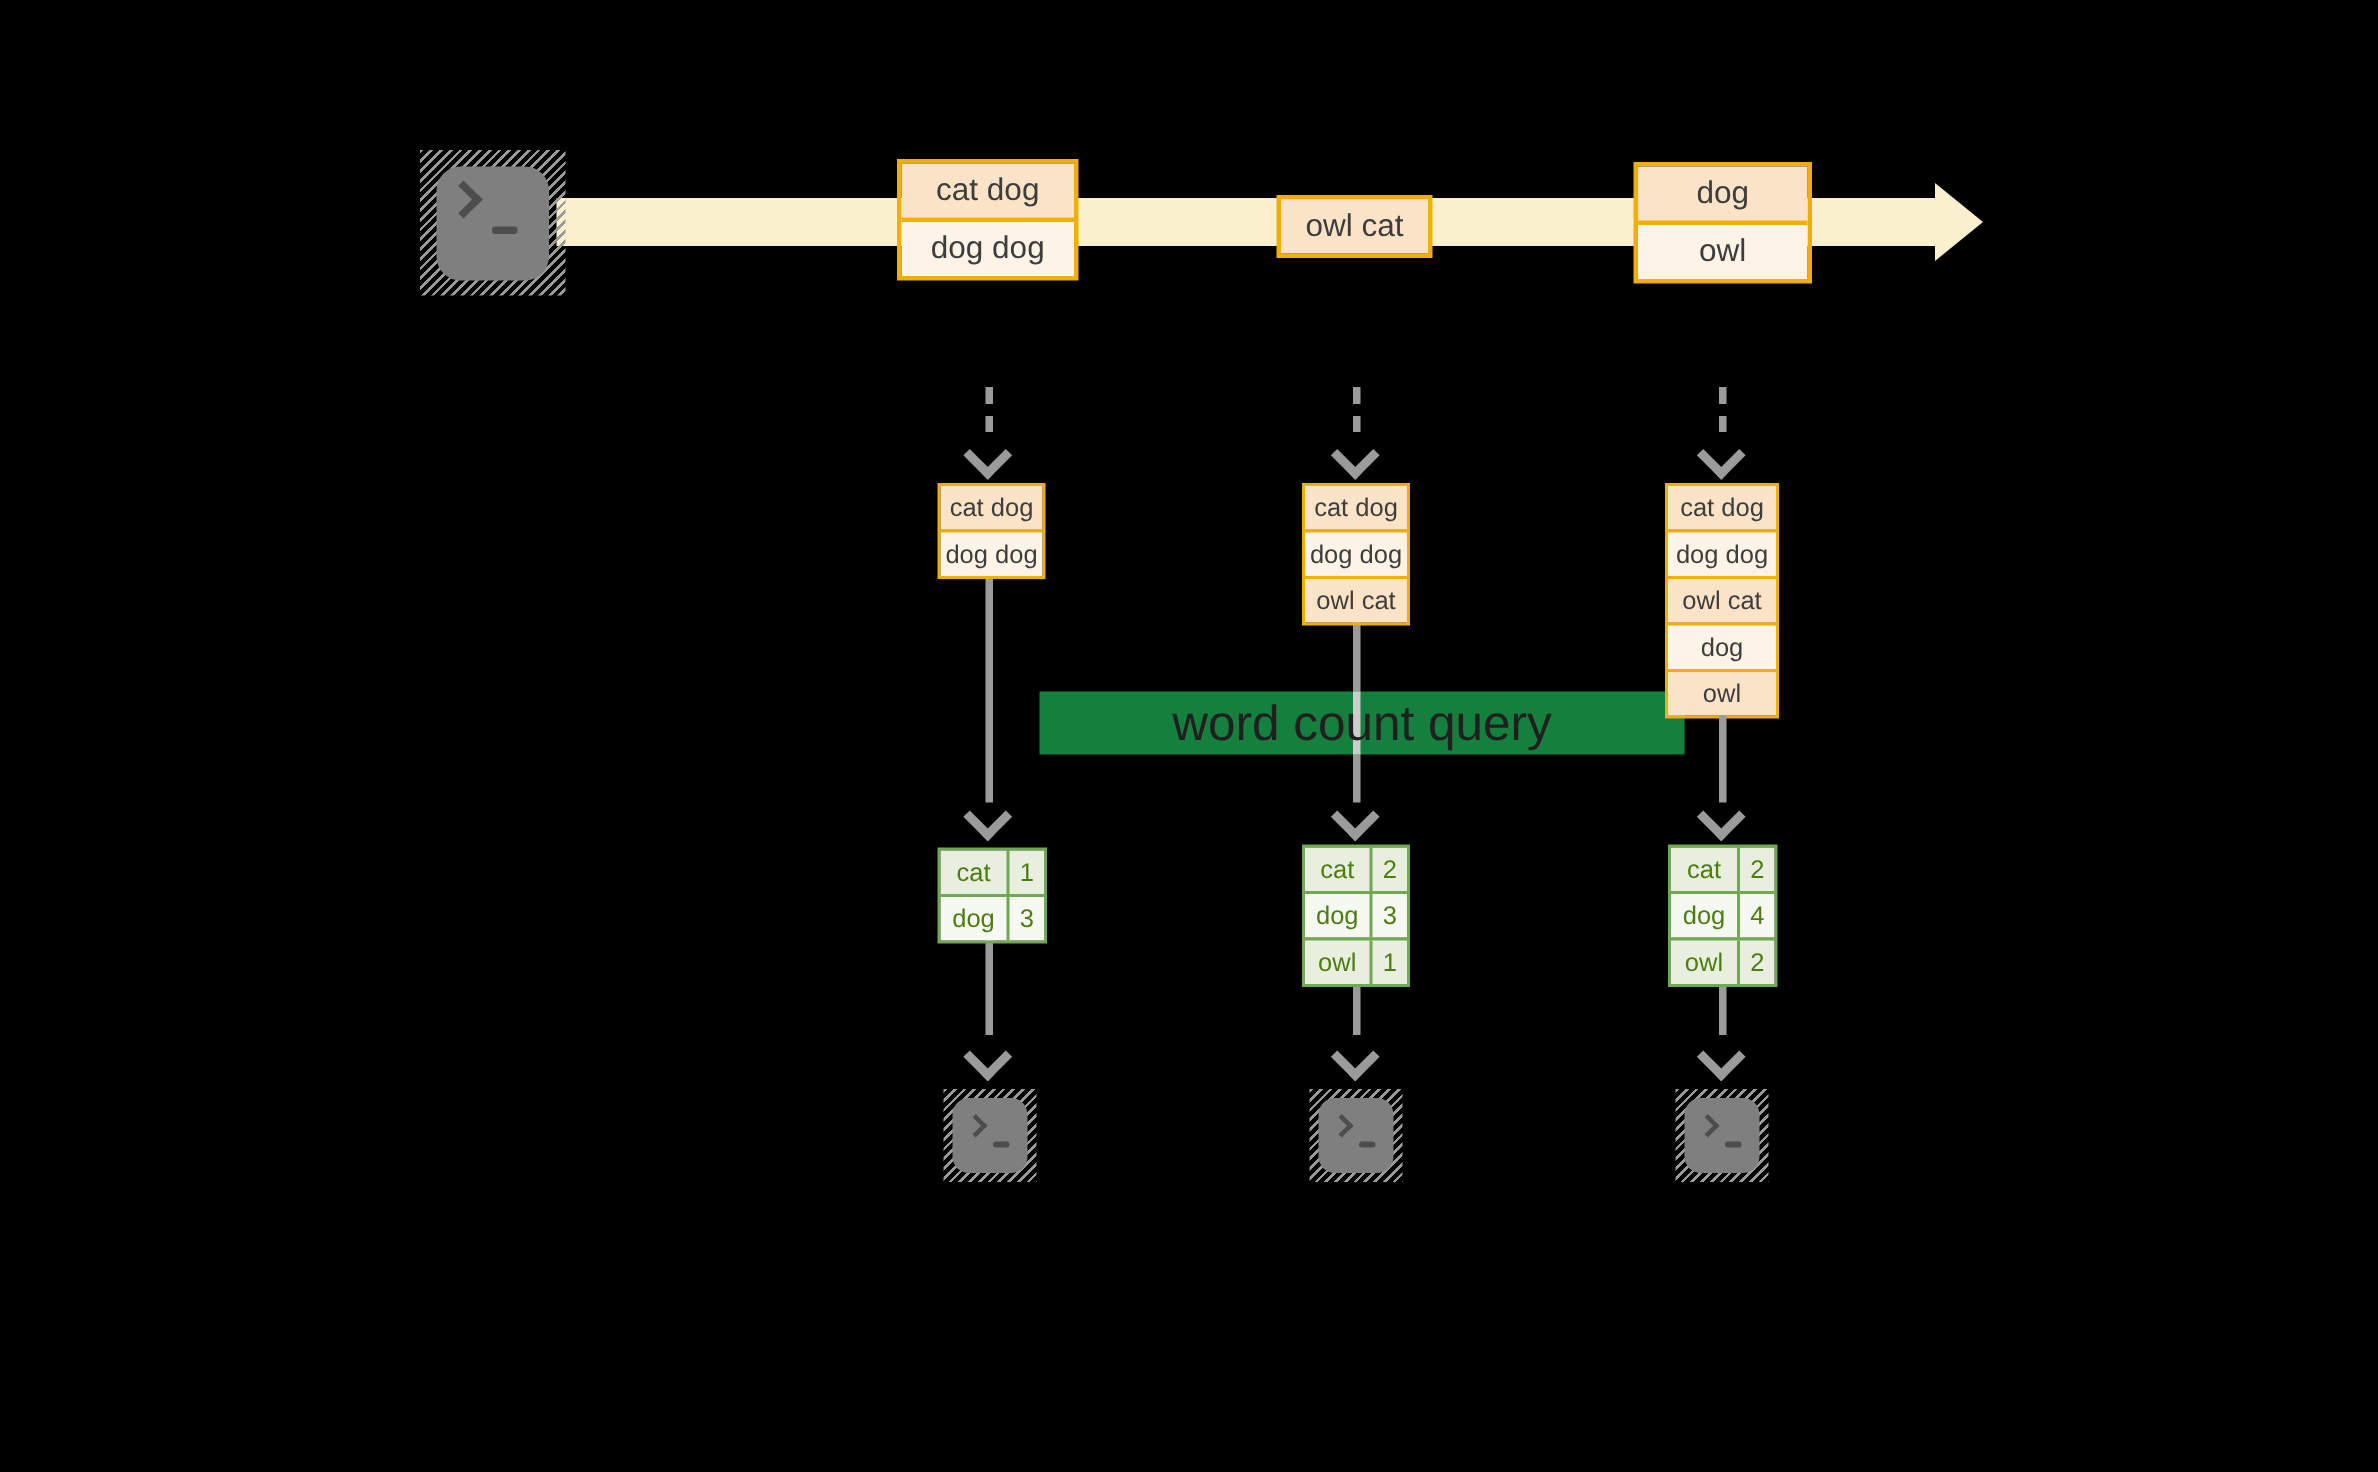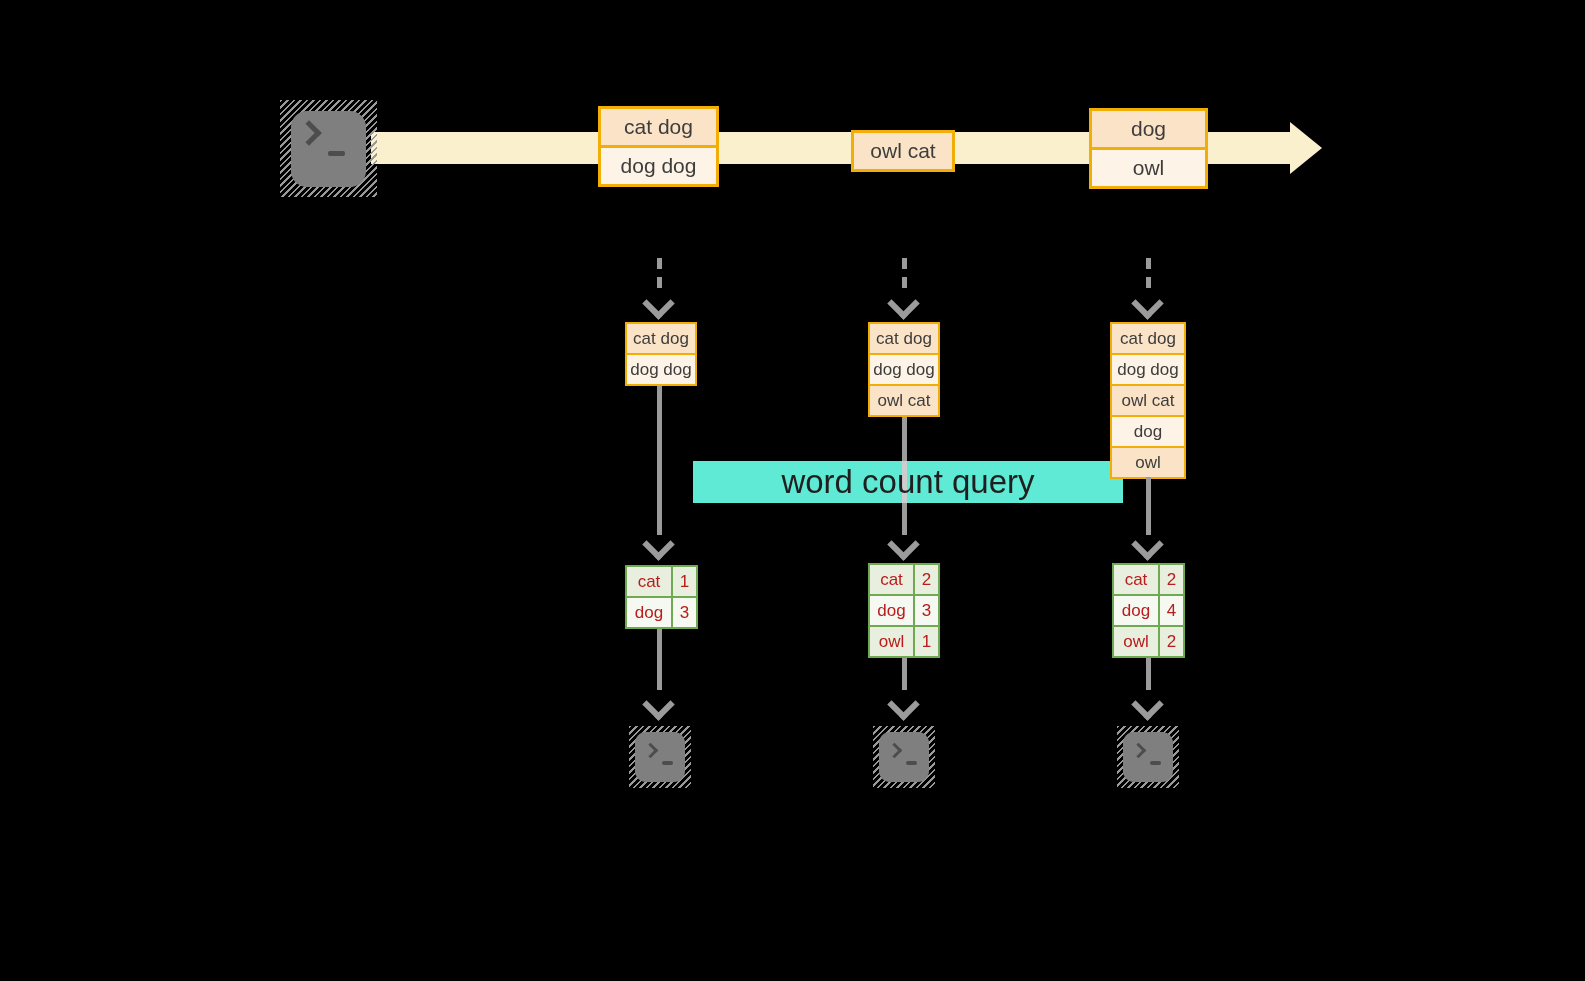--- a/index.html
+++ b/index.html
@@ -40,27 +40,27 @@
   .chev{position:absolute;width:17px;height:17px;z-index:2;
     border-right:6px solid var(--gray);border-bottom:6px solid var(--gray);transform:rotate(45deg);}
   
   .batch{position:absolute;box-sizing:border-box;border:2px solid var(--orange);z-index:6;}
   .brow{height:29px;line-height:29px;text-align:center;font-size:17px;color:var(--ink);}
   .brow + .brow{border-top:2px solid var(--orange);}
   .b1{left:625px;top:322px;width:72px;}
   .b2{left:868px;top:322px;width:72px;}
   .b3{left:1110px;top:322px;width:76px;}
   
-  .banner{position:absolute;left:693px;top:461px;width:430px;height:42px;background:#5eead4;z-index:4;}
+  .banner{position:absolute;left:693px;top:461px;width:430px;height:42px;background:#15803d;z-index:4;}
   .banner .through-line{position:absolute;left:209px;top:0;width:5px;height:42px;background:#CDCDCD;}
   .banner .label{position:relative;display:block;text-align:center;line-height:42px;
     font-size:33px;color:#1F1F1F;z-index:1;}
   
   .wct{position:absolute;box-sizing:border-box;border:2px solid var(--green);z-index:3;}
-  .wcrow{display:flex;height:29px;line-height:29px;font-size:17px;color:#b91c1c;}
+  .wcrow{display:flex;height:29px;line-height:29px;font-size:17px;color:#4d7c0f;}
   .wcrow + .wcrow{border-top:2px solid var(--green);}
   .wcword{flex:1;text-align:center;}
   .wcnum{width:23px;border-left:2px solid var(--green);text-align:center;}
   .wc-a{background:var(--sage);}
   .wc-b{background:var(--sage-light);}
   .t1{left:625px;top:565px;width:73px;}
   .t2{left:868px;top:563px;width:72px;}
   .t3{left:1112px;top:563px;width:73px;}
   
   .term{position:absolute;z-index:2;

